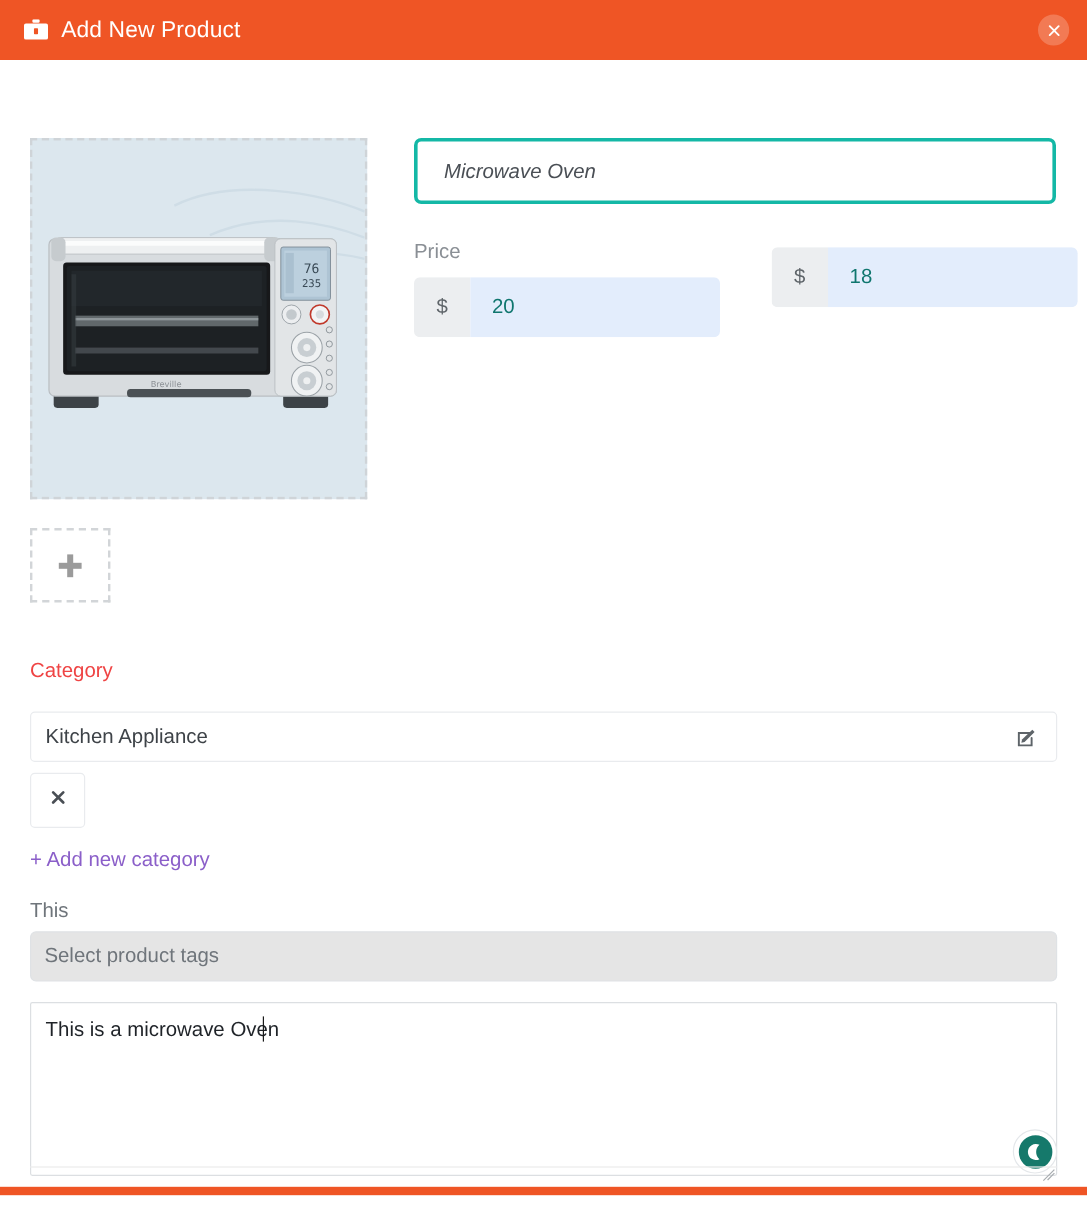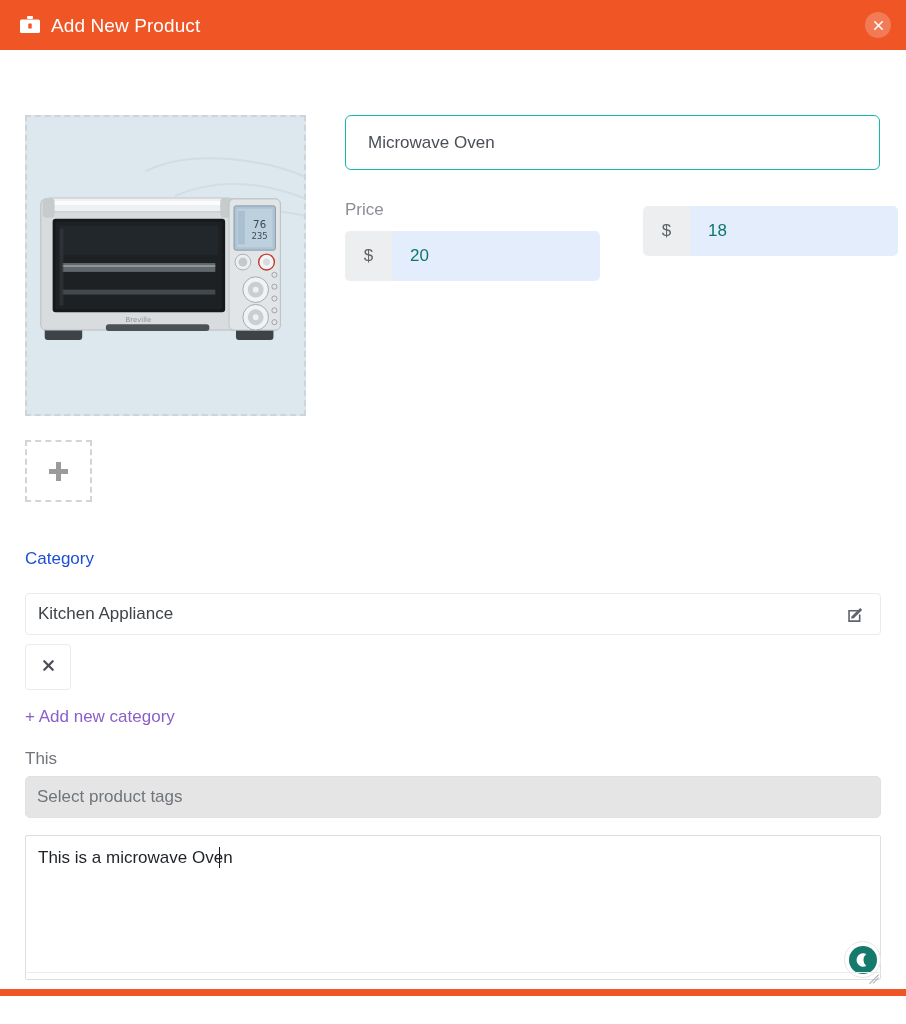--- a/index.html
+++ b/index.html
@@ -120,28 +120,29 @@
   .plus-icon::after  { top: 7px; left: 0; height: 5px; width: 19px; }
 
   
   .fields-col {
     flex: 1 1 auto;
     padding-left: 37px;
   }
   .name-input {
     width: 535px;
     height: 55px;
-    border: 1px solid #14b8a6;
+    border: 3px solid #14b8a6;
     border-radius: 6px;
     background: #ffffff;
     font-family: "Liberation Sans", sans-serif;
     font-size: 17px;
     color: #4a4f55;
     padding: 0 22px;
     outline: none;
+    font-style: italic;
   }
 
   .price-row {
     display: flex;
     margin-top: 28px;
     gap: 17px;
   }
   .price-group { width: 281px; flex: 0 0 281px; }
   .price-group.discount { margin-left: 0px; }
 
@@ -183,21 +184,21 @@
     border: none;
     outline: none;
     font-family: "Liberation Sans", sans-serif;
     font-size: 17px;
     color: #0f766e;
     padding: 0 18px;
   }
 
   
   .category-section { margin-top: 47px; }
-  .category-label { font-size: 17px; color: #1d4ed8; }
+  .category-label { font-size: 17px; color: #ef4444; }
   .category-row {
     display: flex;
     margin-top: 24px;
     gap: 9px;
     flex-direction: column;
   }
   .category-input-wrap {
     flex: 1 1 auto;
     height: 42px;
     border: 1px solid #e9ebee;

